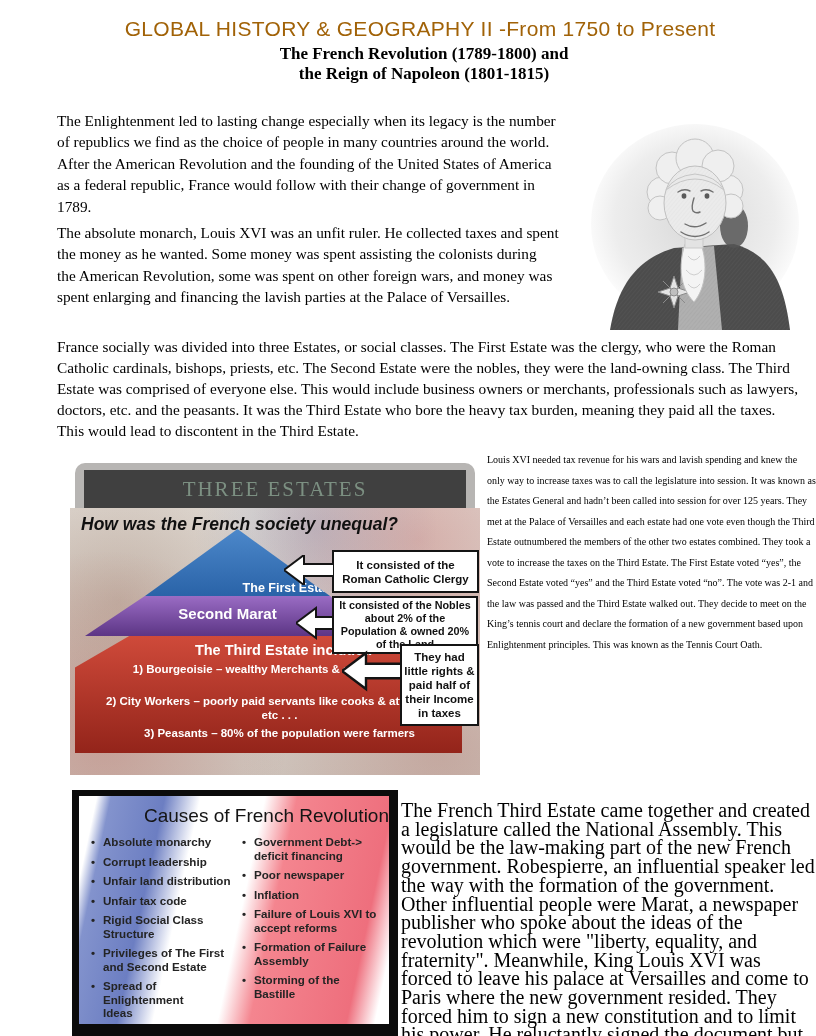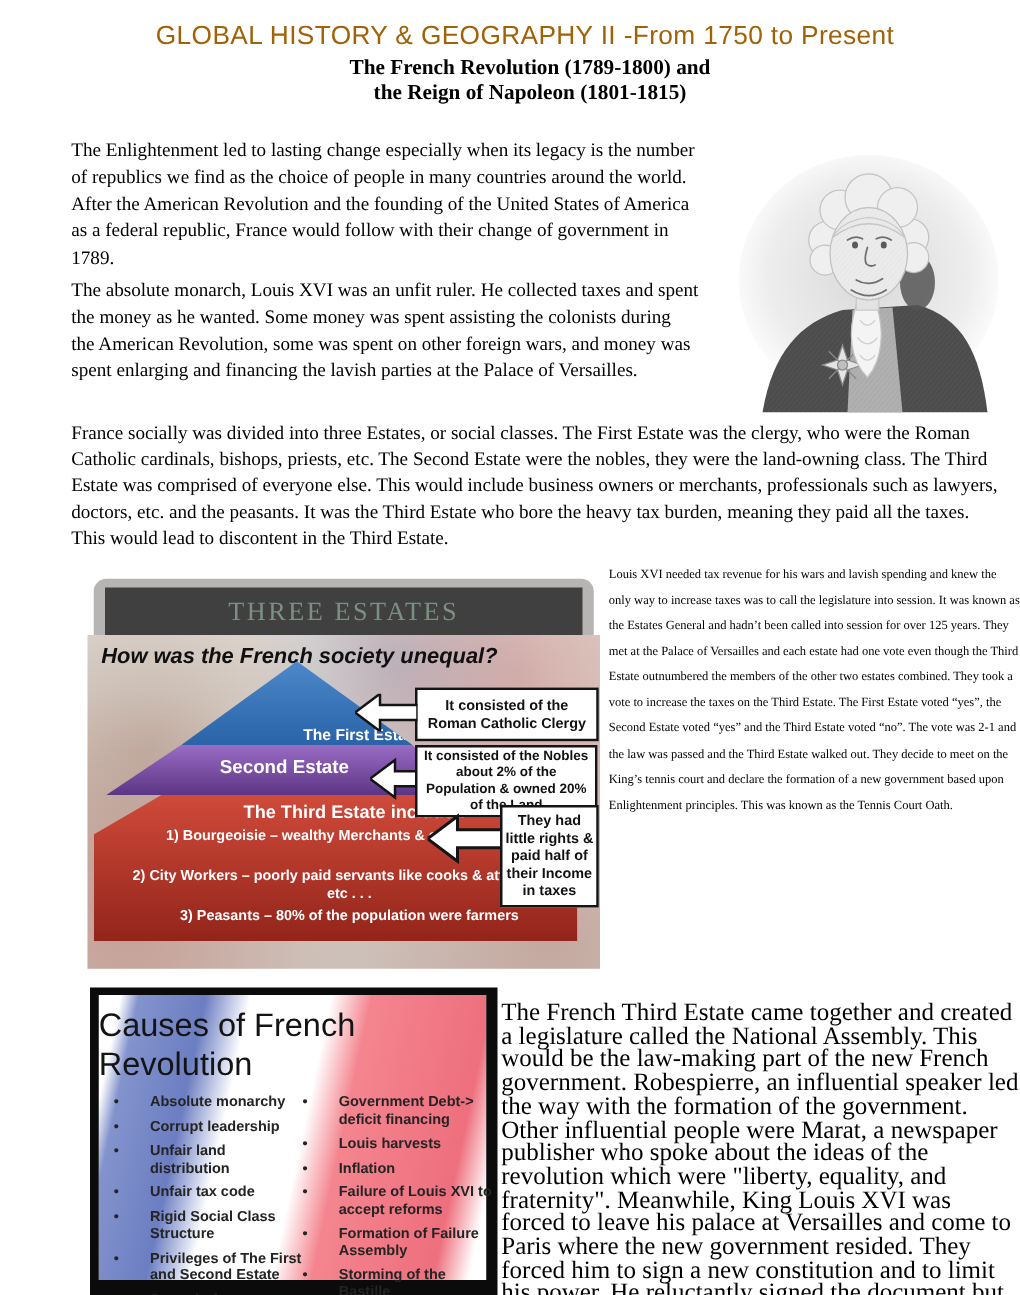--- a/index.html
+++ b/index.html
@@ -67,26 +67,26 @@
   .ar1{left:214px;top:47px;width:50px;height:30px;}
   .ar2{left:226px;top:96px;width:50px;height:38px;z-index:2;}
   .ar3{left:272px;top:142px;width:60px;height:42px;z-index:3;}
   
   .causes-fig{position:absolute;left:72px;top:790px;width:326px;height:246px;box-sizing:border-box;
     border-style:solid;border-color:#0b0b0b;border-width:6px 9px 12px 7px;
     background:
       linear-gradient(102deg,#ffffff 0%,#ffffff 5%,#8393cd 9%,#6c7ec2 24%,#ffffff 34%,
                       #ffffff 52%,#f4858f 61%,#ee6f7d 88%,#ffffff 96%);
     font-family:"Liberation Sans",sans-serif;}
-  .causes-title{margin-top:9px;text-align:left;font-size:26px;color:#141414;font-weight:400;}
+  .causes-title{margin-top:9px;text-align:right;font-size:19px;color:#141414;font-weight:400;}
   .causes-cols{display:flex;margin-top:8px;padding:0 8px 0 12px;}
   .causes-col{width:50%;box-sizing:border-box;}
   .causes-col ul{list-style:none;margin:0;padding:0;font-size:11.6px;font-weight:bold;
     color:#242424;line-height:13.5px;}
-  .causes-col li{position:relative;padding-left:29px;margin-bottom:6px;}
+  .causes-col li{position:relative;padding-left:12px;margin-bottom:6px;}
   .causes-col li::before{content:"•";position:absolute;left:0;top:0;}
   .cl-right{padding-left:6px;}
 </style>
 </head>
 <body>
 
 <div class="page">
 
   <div class="course-title">GLOBAL HISTORY &amp; GEOGRAPHY II -From 1750 to Present</div>
   <div class="subtitle sub1">The French Revolution (1789-1800) and</div>
@@ -164,21 +164,21 @@
         <span class="te-title">THREE ESTATES</span>
       </div>
     </div>
     <div class="te-photo">
       <div class="te-question">How was the French society unequal?</div>
 
       <div class="tri-first">
         <span style="display:block;padding:0 52px;">The First Estate</span>
       </div>
       <div class="band-second">
-        <span>Second Estate</span>
+        <span>Second Marat</span>
       </div>
       <div class="band-third">
         <div class="bt-head">The Third Estate included</div>
         <div class="bt-item bt-i0">
           <span>1)</span>
           <span>Bourgeoisie – wealthy Merchants &amp; skilled workers</span>
         </div>
         <div class="bt-item bt-i1">
           <span>2)</span>
           <span>City Workers – poorly paid servants like cooks &amp; attendance, etc . . .</span>
@@ -216,21 +216,21 @@
           <li>Unfair land distribution</li>
           <li>Unfair tax code</li>
           <li style="width:120px;">Rigid Social Class Structure</li>
           <li style="width:130px;">Privileges of The First and Second Estate</li>
           <li style="width:110px;">Spread of Enlightenment Ideas</li>
         </ul>
       </div>
       <div class="causes-col cl-right">
         <ul>
           <li style="width:120px;">Government Debt-&gt; deficit financing</li>
-          <li>Louis harvests</li>
+          <li>Poor newspaper</li>
           <li>Inflation</li>
           <li style="width:125px;">Failure of Louis XVI to accept reforms</li>
           <li style="width:125px;">Formation of Failure Assembly</li>
           <li>Storming of the Bastille</li>
         </ul>
       </div>
     </div>
   </div>
 
 </div>

